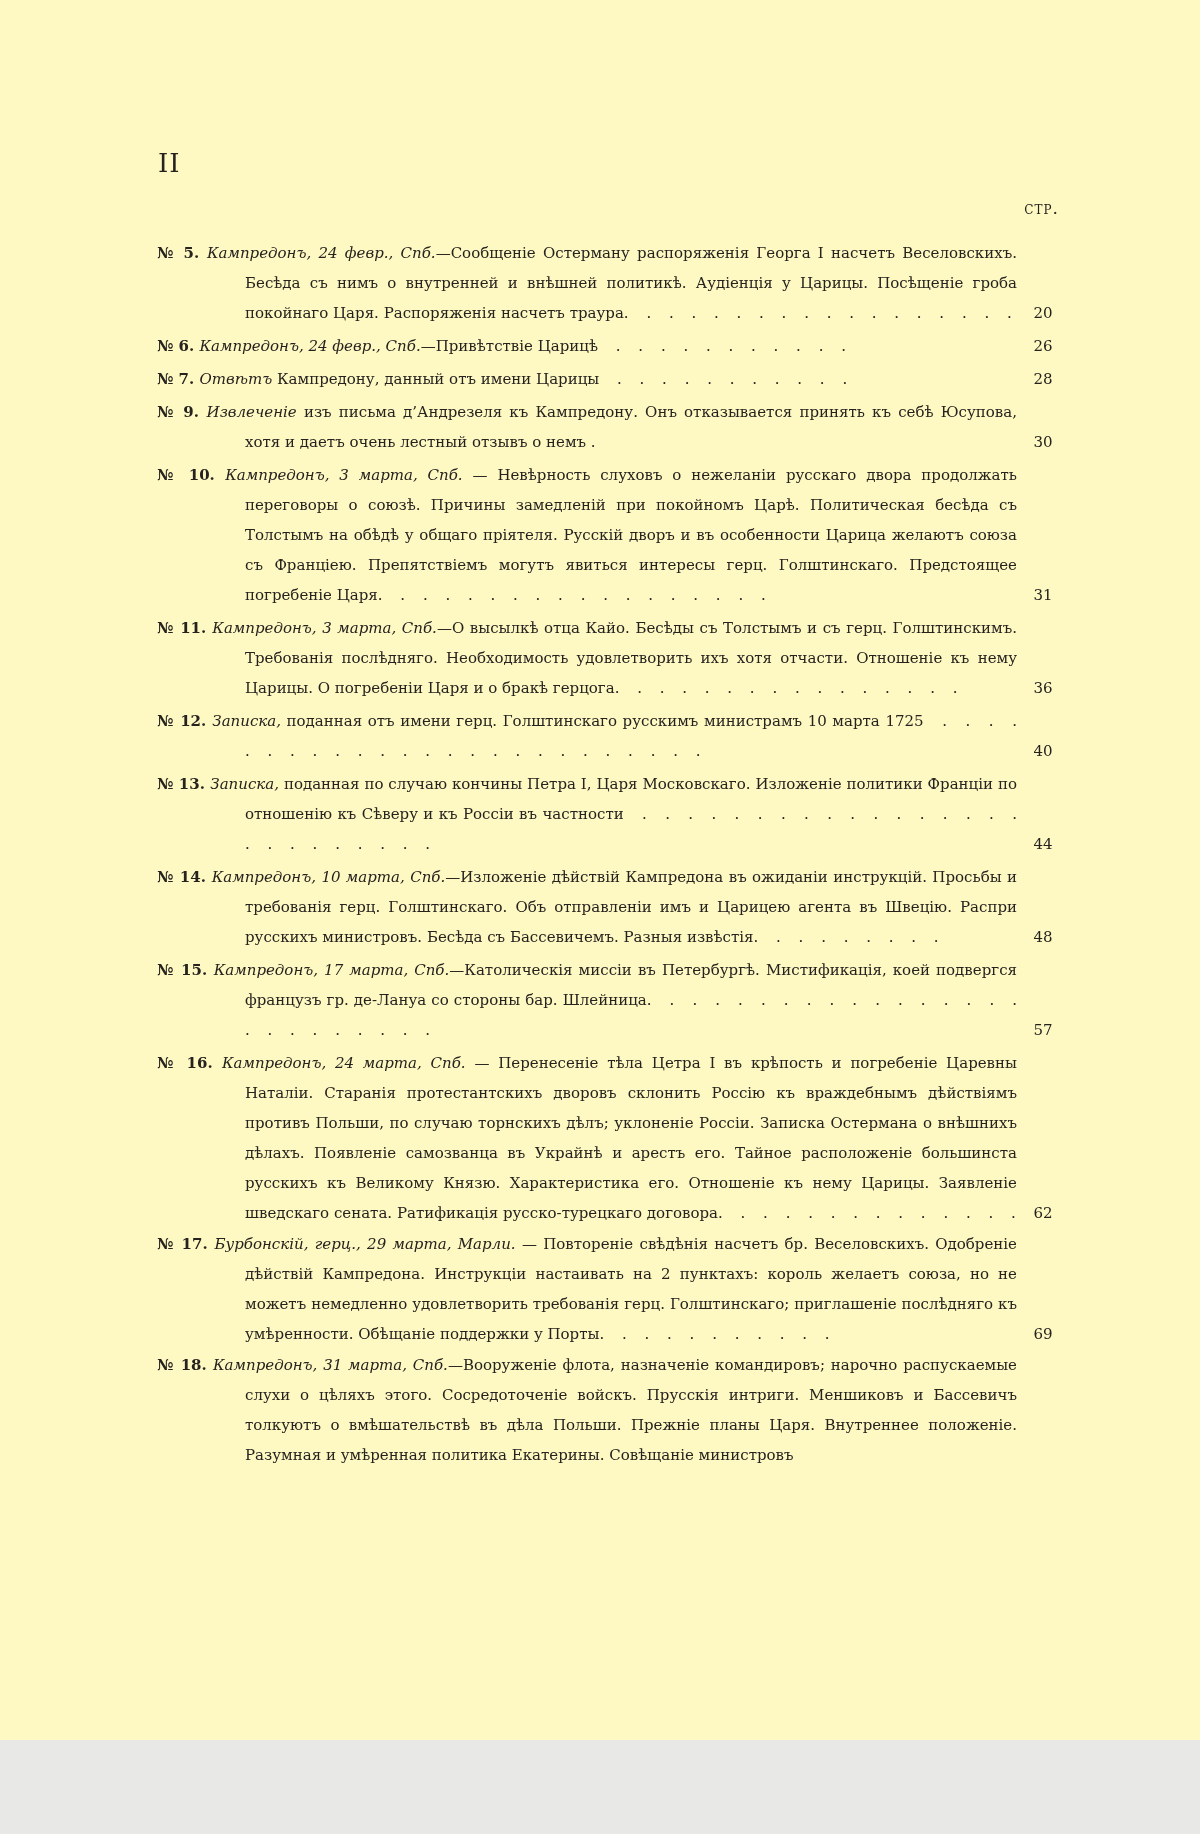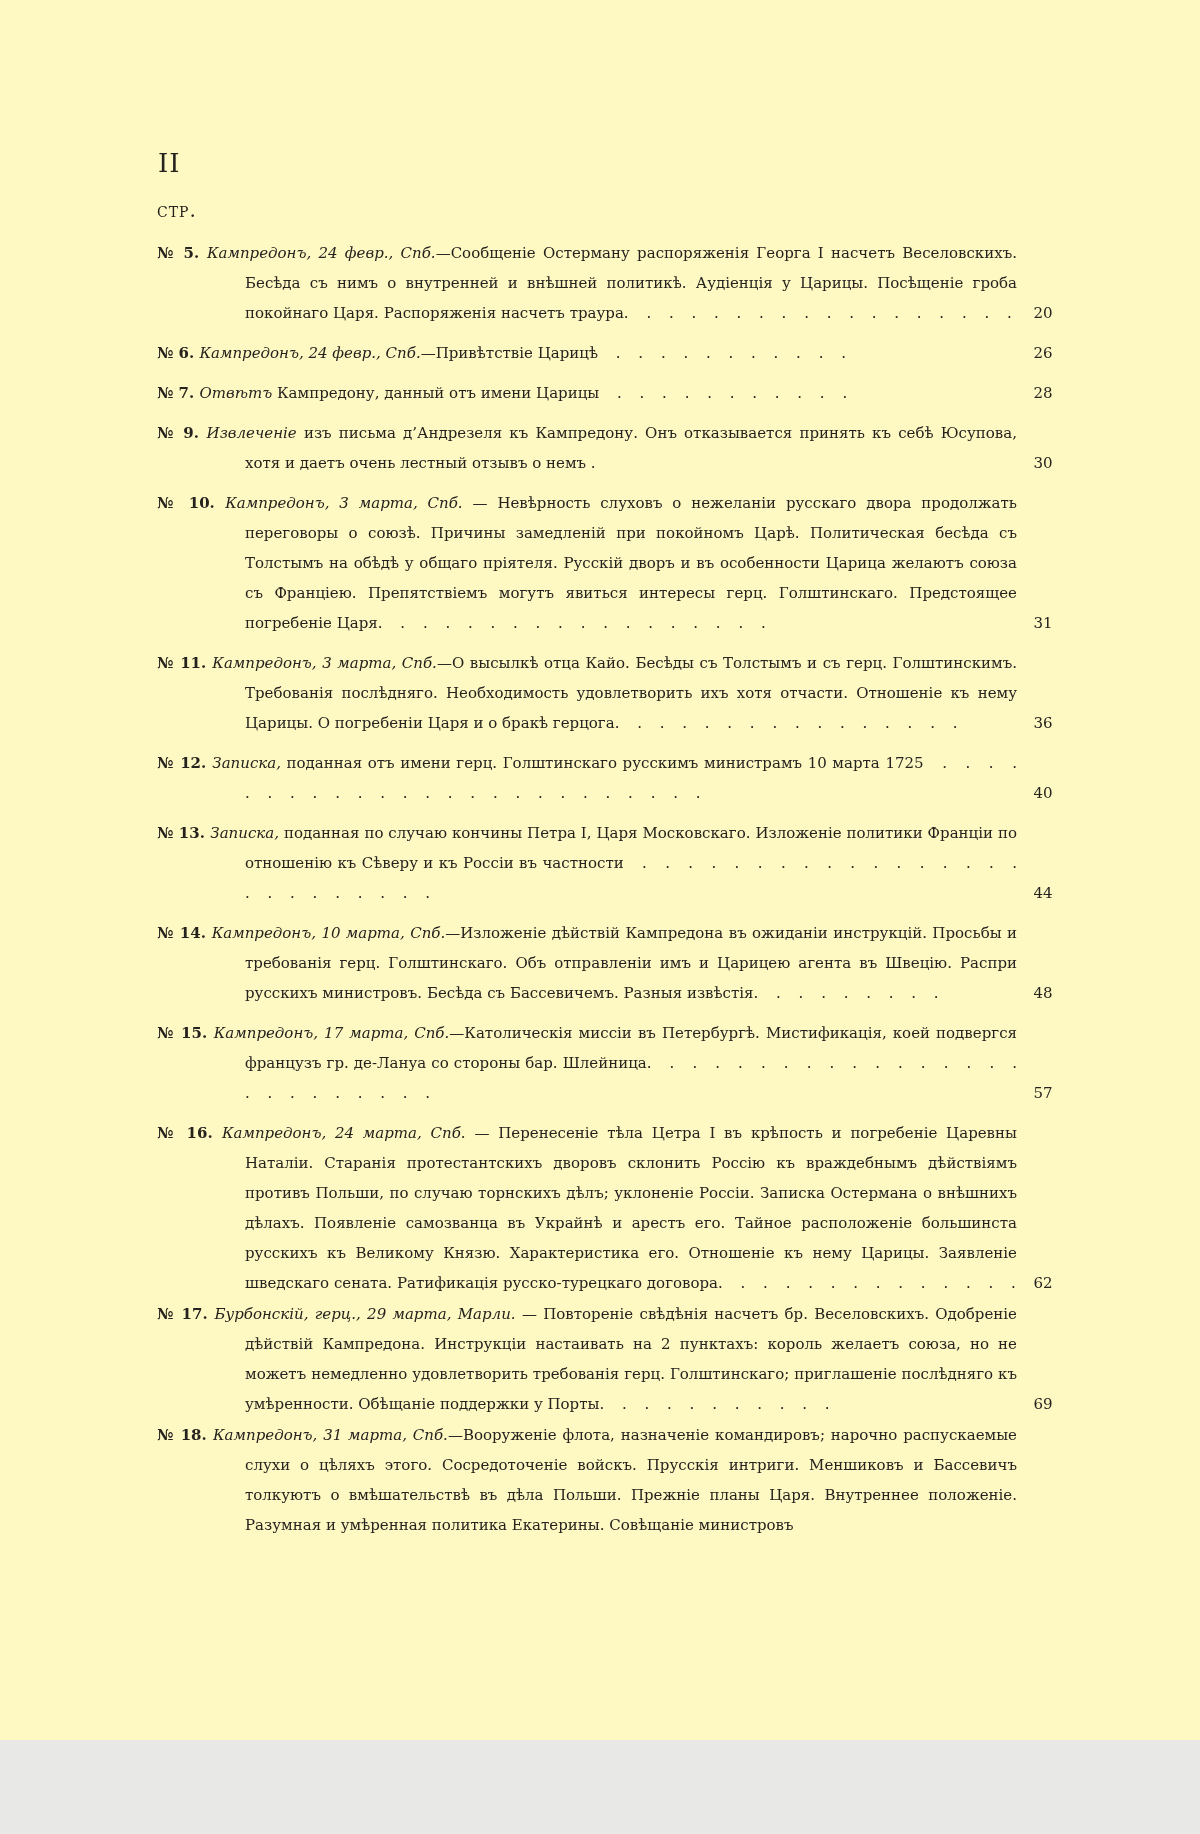--- a/index.html
+++ b/index.html
@@ -18,42 +18,42 @@
     left: 158px;
     top: 148px;
     font-size: 26px;
     letter-spacing: 1px;
   }
   .colhead {
     position: absolute;
     left: 157px;
     top: 198px;
     width: 920px;
-    text-align: left;
+    text-align: right;
     padding-right: 18px;
     box-sizing: border-box;
     font-variant: small-caps;
-    font-size: 20px;
+    font-size: 17px;
     letter-spacing: 1px;
   }
   .toc {
     position: absolute;
     left: 157px;
     top: 238px;
     width: 920px;
     font-size: 15px;
     line-height: 30px;
   }
   .entry {
     position: relative;
     padding-left: 88px;
     text-indent: -88px;
     padding-right: 60px;
     text-align: justify;
-    margin-top: 10px;
+    margin-top: 3px;
   }
   .entry:first-child { margin-top: 0; }
   .entry.sp { margin-top: 1px; }
   .num { font-weight: bold; }
   .ital { font-style: italic; }
   .dots { word-spacing: 13px; }
   .pg {
     position: absolute;
     right: 4px;
     bottom: 0;

